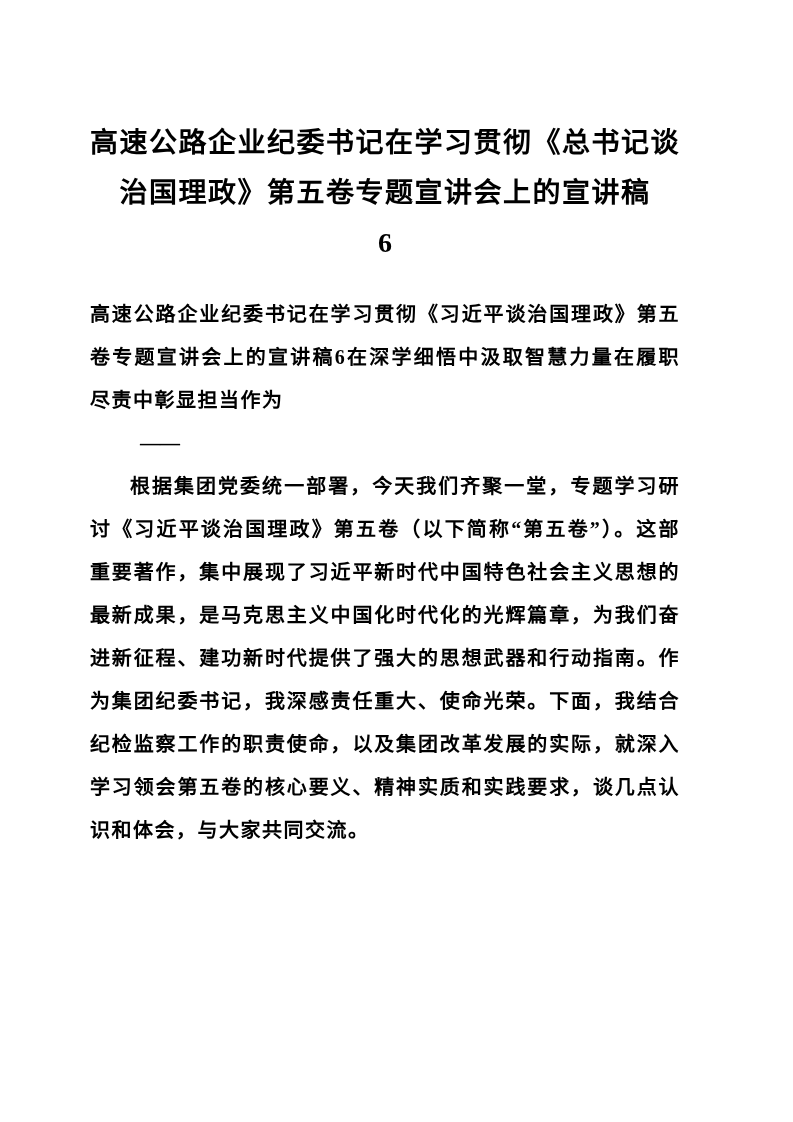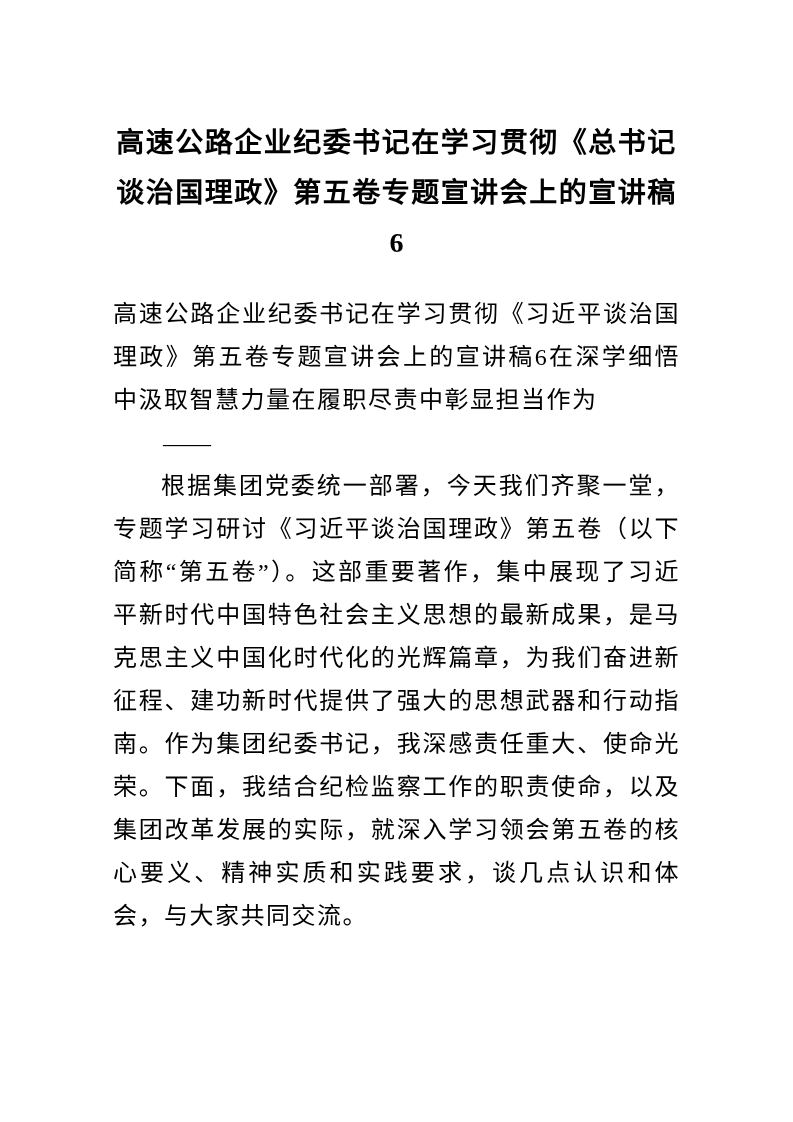--- a/index.html
+++ b/index.html
@@ -6,21 +6,21 @@
     margin: 0;
     padding: 0;
     background: #ffffff;
   }
   .page {
     position: relative;
     width: 793px;
     height: 1122px;
     box-sizing: border-box;
     margin: 0 auto;
-    padding: 118px 113px 0 113px;
+    padding: 118px 113px 0 90px;
     background: #ffffff;
     color: #000000;
     font-family: "Liberation Serif", "DejaVu Serif", serif;
     overflow: hidden;
   }
   .doc-title {
     margin: 0;
     font-size: 28px;
     font-weight: bold;
     line-height: 50px;
@@ -30,26 +30,27 @@
   }
   .title-number {
     font-size: 28px;
     font-weight: bold;
     line-height: 50px;
     text-align: center;
     letter-spacing: 0;
   }
   .doc-body {
     margin-top: 25px;
-    font-size: 24px;
+    font-size: 20px;
     line-height: 43px;
     letter-spacing: 1.5px;
     text-align: justify;
     text-justify: inter-ideograph;
     word-break: break-all;
+    font-weight: bold;
   }
   .doc-body p {
     margin: 0;
   }
   .indent {
     text-indent: 2em;
   }
   .dash-p {
     text-indent: 50px;
     letter-spacing: 0;

